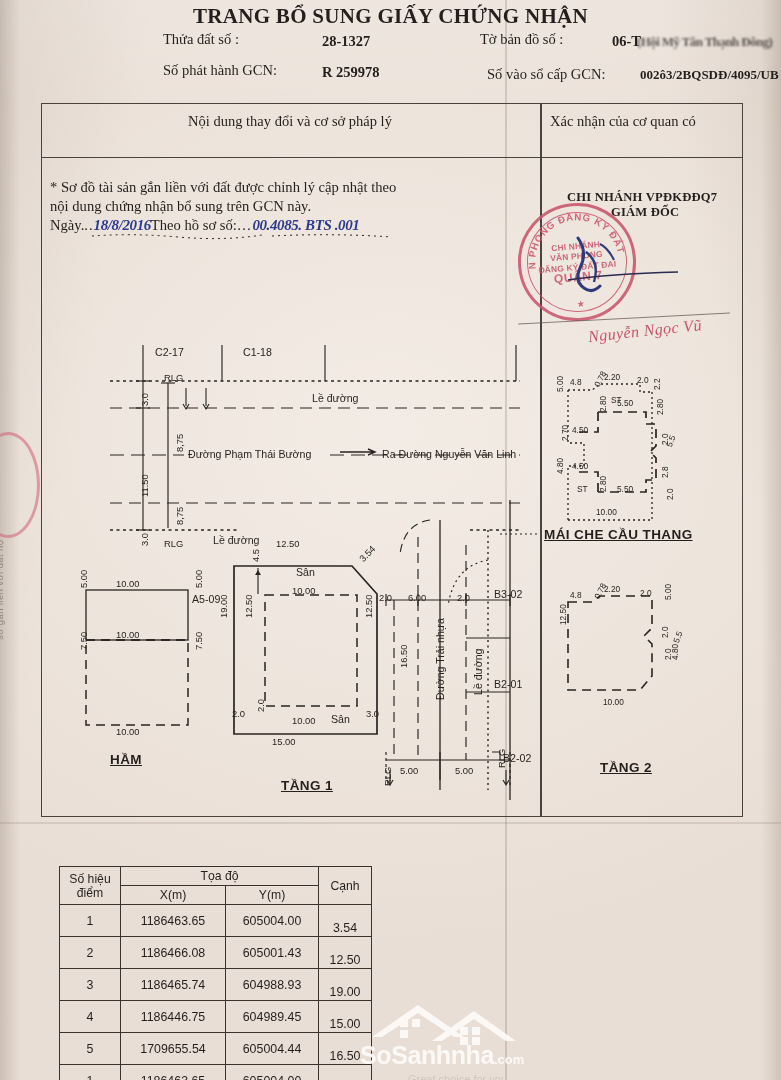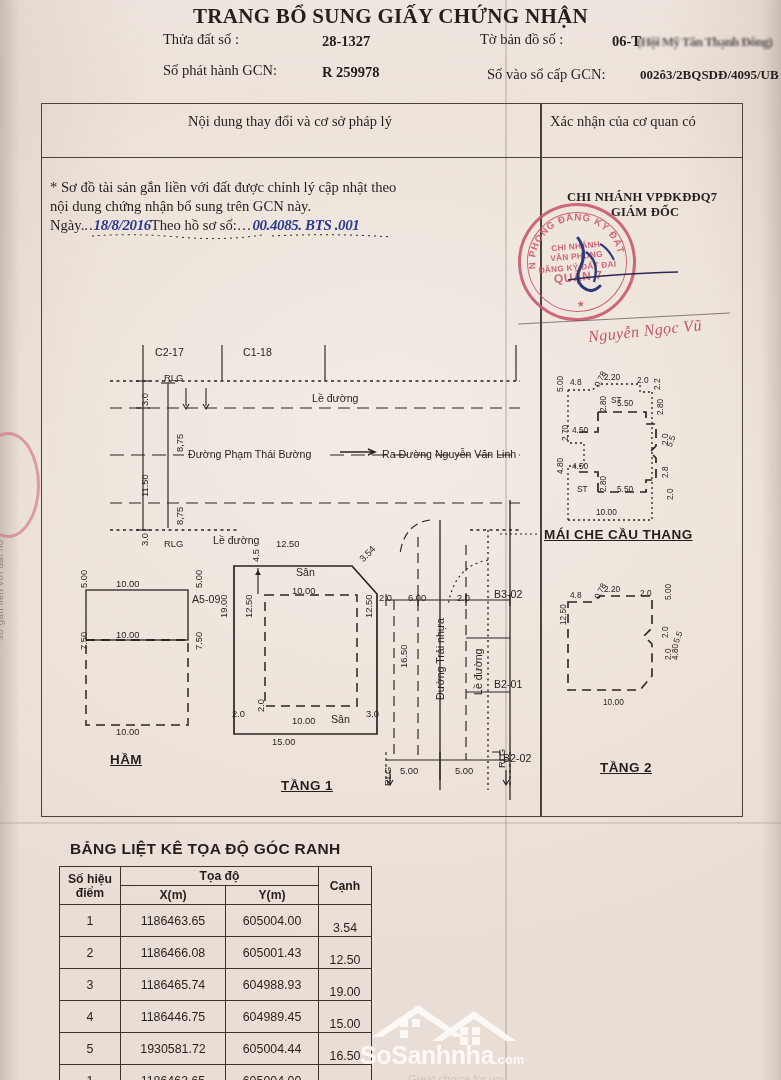--- a/index.html
+++ b/index.html
@@ -78,21 +78,21 @@
     font-weight:bold;text-decoration:underline;letter-spacing:.4px;}
 
   svg.draw{position:absolute;left:0;top:0;width:781px;height:1080px;pointer-events:none;}
 
   
   .tbl-title{position:absolute;left:70px;top:840px;
     font-family:"Liberation Sans",sans-serif;font-size:15.5px;font-weight:bold;letter-spacing:.3px;}
   table.coords{position:absolute;left:59px;top:866px;border-collapse:collapse;
     font-family:"Liberation Sans",sans-serif;font-size:12.4px;}
   table.coords th,table.coords td{border:1.3px solid #3a332e;padding:0;text-align:center;}
-  table.coords th{font-weight:bold;font-size:12.2px;padding:2px 4px;line-height:14px;}
+  table.coords th{font-weight:normal;font-size:12.2px;padding:2px 4px;line-height:14px;}
   .c-id{width:52px;height:25px;}
   .c-x{width:96px;}
   .c-y{width:84px;}
   .c-side{width:44px;font-size:12.4px;}
 
   
   .wm{position:absolute;left:360px;top:997px;width:300px;height:83px;opacity:.92;}
   .wm-text{position:absolute;left:0;top:44px;width:300px;text-align:left;
     font-family:"Liberation Sans",sans-serif;color:#fdfbf9;}
   .wm-main{font-size:25px;font-weight:bold;letter-spacing:-.4px;}
@@ -365,21 +365,20 @@
   <div class="dw sm" style="left:640px;top:588px;">2.0</div>
   <div class="dw sm rot90" style="left:558px;top:625px;">12.50</div>
   <div class="dw sm" style="left:603px;top:697px;">10.00</div>
   <div class="dw sm rot90" style="left:663px;top:600px;">5.00</div>
   <div class="dw sm rot90" style="left:660px;top:638px;">2.0</div>
   <div class="dw sm rot90" style="left:663px;top:660px;">2.0</div>
   <div class="dw sm rot90" style="left:670px;top:660px;">4.80</div>
   <div class="dw sm" style="left:672px;top:632px;transform:rotate(-70deg);">5.5</div>
   <div class="plan-title" style="left:600px;top:760px;">TẦNG 2</div>
 
-  <div class="tbl-title">BẢNG LIỆT KÊ TỌA ĐỘ GÓC RANH</div>
   <table class="coords">
     <thead>
       <tr>
         <th class="c-id" rowspan="2">
           <div>Số hiệu</div>
           <div>điểm</div>
         </th>
         <th colspan="2">Tọa độ</th>
         <th class="c-side" rowspan="2">Cạnh</th>
       </tr>
@@ -408,21 +407,21 @@
           <td class="c-side" style="height: 30px; vertical-align: bottom; padding-bottom: 1px;">19.00</td>
         </tr>
         <tr>
           <td class="c-id" style="height: 30px;">4</td>
           <td class="c-x" style="height: 30px;">1186446.75</td>
           <td class="c-y" style="height: 30px;">604989.45</td>
           <td class="c-side" style="height: 30px; vertical-align: bottom; padding-bottom: 1px;">15.00</td>
         </tr>
         <tr>
           <td class="c-id" style="height: 30px;">5</td>
-          <td class="c-x" style="height: 30px;">1930581.72</td>
+          <td class="c-x" style="height: 30px;">1709655.54</td>
           <td class="c-y" style="height: 30px;">605004.44</td>
           <td class="c-side" style="height: 30px; vertical-align: bottom; padding-bottom: 1px;">16.50</td>
         </tr>
         <tr>
           <td class="c-id" style="height: 30px;">1</td>
           <td class="c-x" style="height: 30px;">1186463.65</td>
           <td class="c-y" style="height: 30px;">605004.00</td>
           <td class="c-side" style="height: 30px; vertical-align: bottom; padding-bottom: 1px;"></td>
         </tr>
       </tbody>

